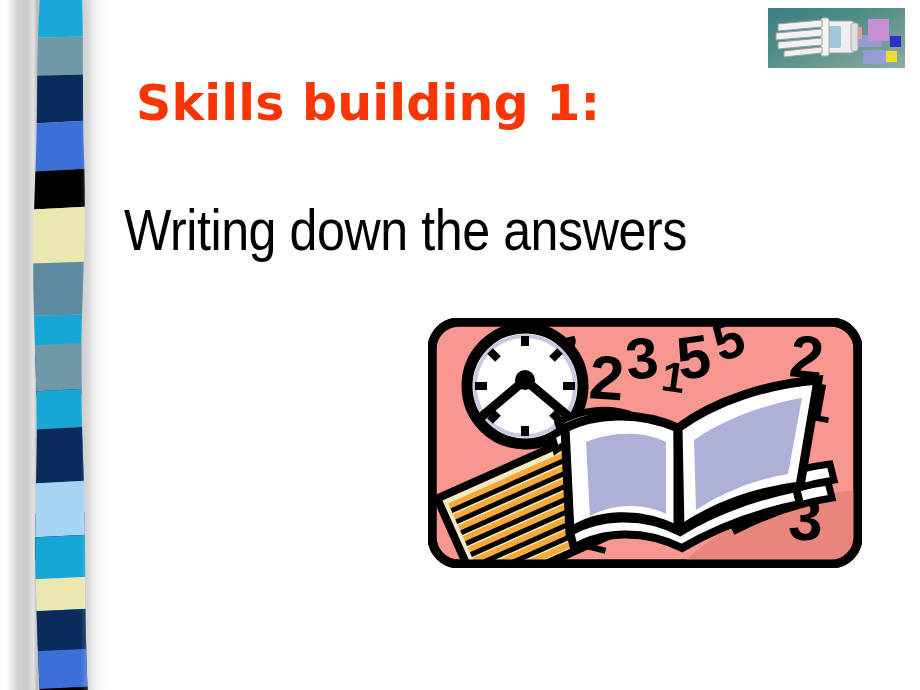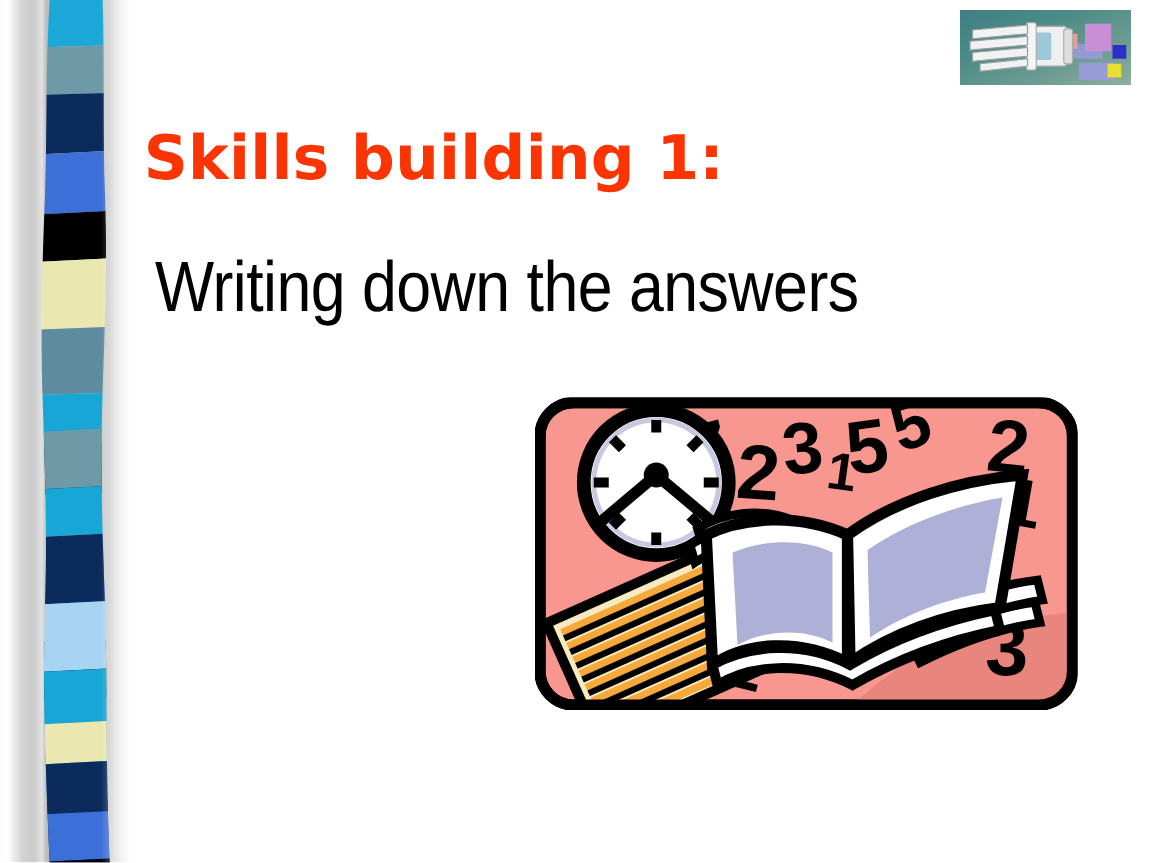--- a/index.html
+++ b/index.html
@@ -62,30 +62,29 @@
   .logo {
     position: absolute;
     left: 768px; top: 8px;
     width: 137px; height: 60px;
   }
   .logo svg { display: block; }
 
   
   .title {
     position: absolute;
-    left: 115px; top: 78px;
+    left: 136px; top: 78px;
     width: 660px;
     color: #fa3403;
     font-family: "DejaVu Sans", sans-serif;
     font-size: 49px;
     font-weight: 600;
     letter-spacing: 0.2px;
     line-height: 1.05;
     white-space: nowrap;
-    margin-top: 23px;
   }
   .subtitle {
     position: absolute;
     left: 124px; top: 202px;
     width: 740px;
     color: #000000;
     font-family: "Liberation Sans Narrow", "Liberation Sans", sans-serif;
     font-size: 57px;
     font-weight: 400;
     letter-spacing: -0.5px;

